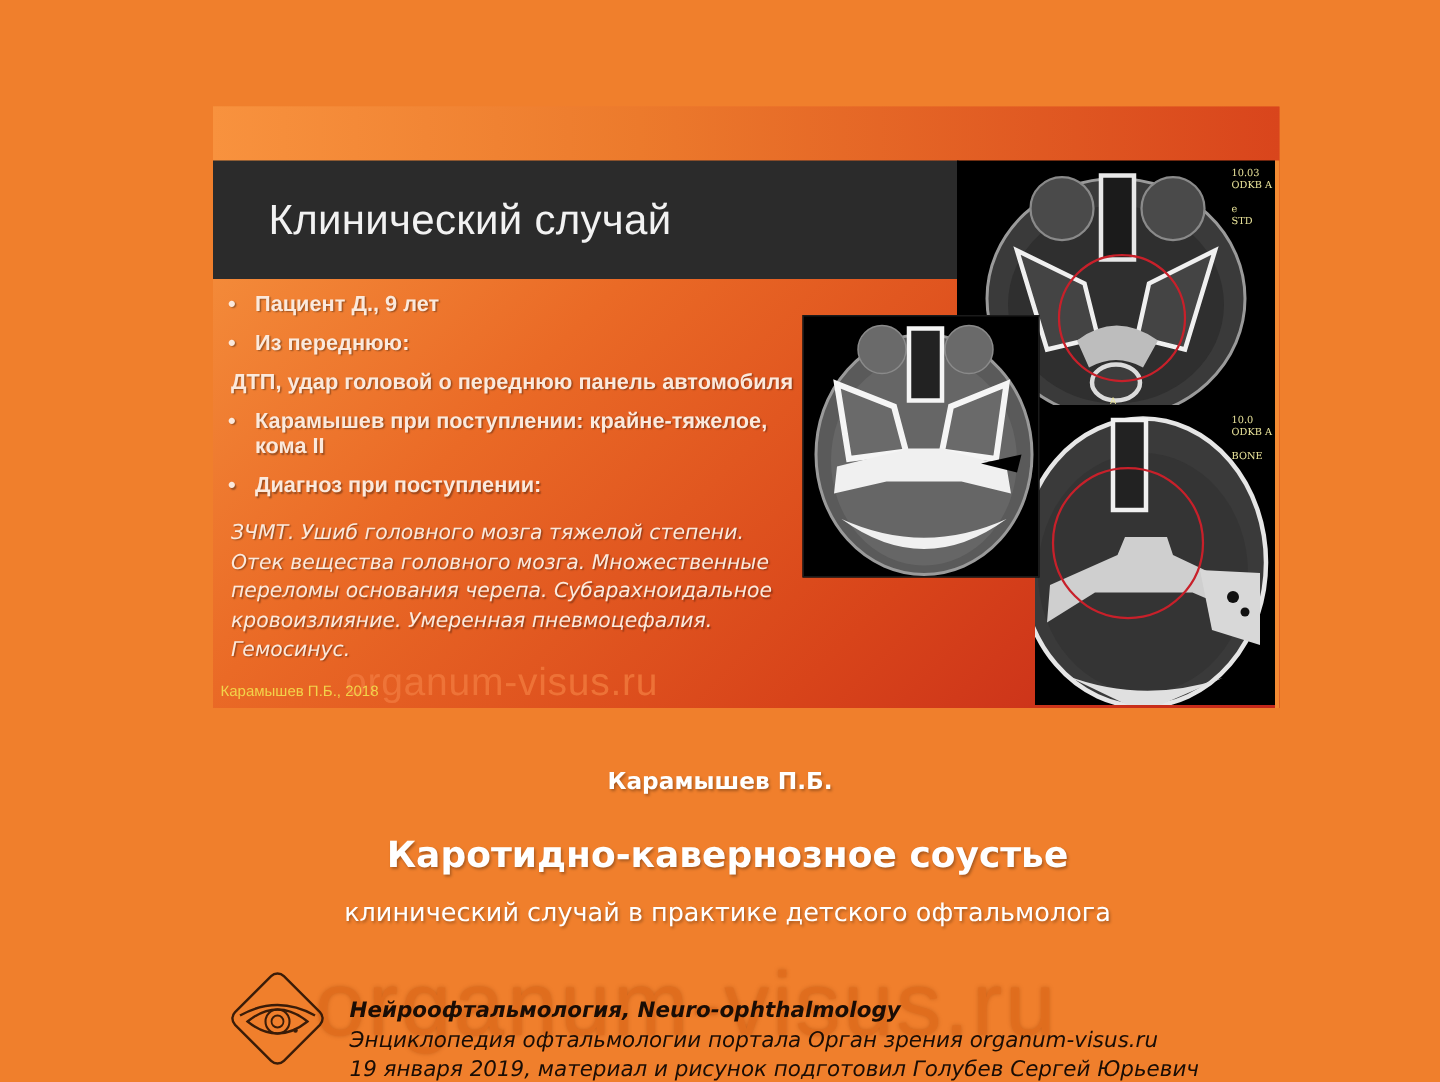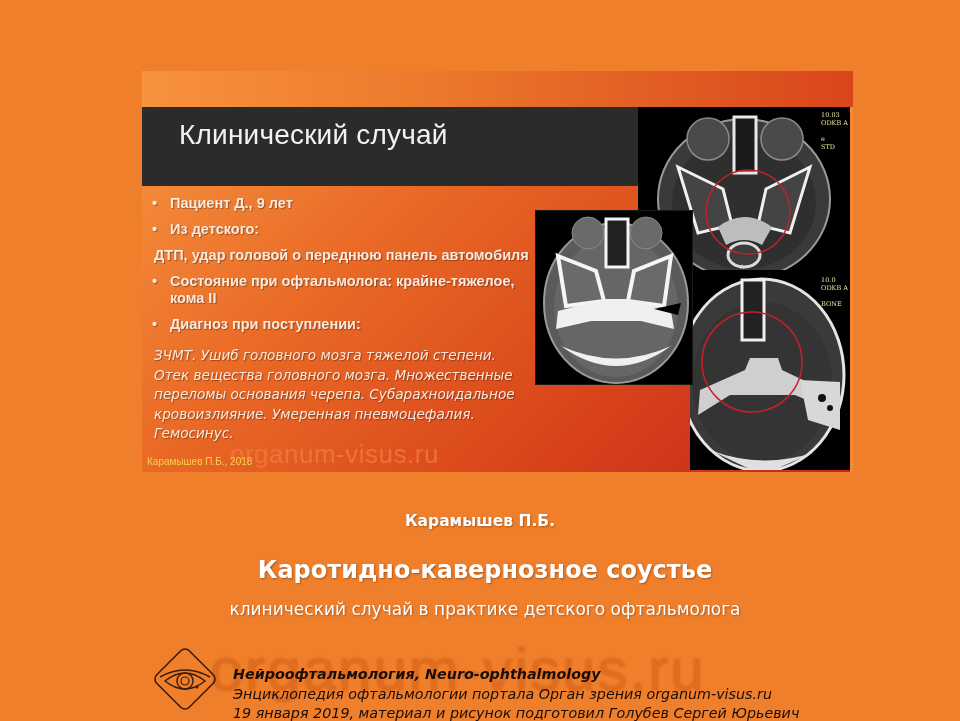--- a/index.html
+++ b/index.html
@@ -15,21 +15,21 @@
   }
   .slide-topband {
     position:absolute; left:0; top:0; width:711px; height:36px;
     background:linear-gradient(90deg,#f8923e 0%,#ec7a2c 40%,#d9451c 100%);
   }
   .slide-header {
     position:absolute; left:0; top:36px; width:497px; height:79px;
     background:#2b2b2b;
   }
   .slide-title {
-    position:absolute; left:37px; top:48px;
+    position:absolute; left:37px; top:60px;
     color:#f2f2f2; font-family:"Liberation Sans", sans-serif;
     font-size:28px; letter-spacing:0.2px;
   }
   .bullets {
     position:absolute; left:10px; top:124px; width:380px;
     color:#fbe9dc; font-family:"Liberation Sans", sans-serif; font-weight:bold;
     font-size:14.5px; line-height:17px;
     text-shadow:1px 1px 1px rgba(0,0,0,0.35);
   }
   .bullet { display:flex; margin-bottom:9px; }
@@ -100,26 +100,26 @@
   <div class="slide-header"></div>
   <div class="slide-title">Клинический случай</div>
 
   <div class="bullets">
     <div class="bullet">
       <span class="dot">•</span>
       <span>Пациент Д., 9 лет</span>
     </div>
     <div class="bullet">
       <span class="dot">•</span>
-      <span>Из детского:</span>
+      <span>Из переднюю:</span>
     </div>
     <div class="plain">ДТП, удар головой о переднюю панель автомобиля</div>
     <div class="bullet">
       <span class="dot">•</span>
-      <span>Состояние при офтальмолога: крайне-тяжелое, кома II</span>
+      <span>Карамышев при поступлении: крайне-тяжелое, кома II</span>
     </div>
     <div class="bullet">
       <span class="dot">•</span>
       <span>Диагноз при поступлении:</span>
     </div>
   </div>
 
   <div class="diagnosis">ЗЧМТ. Ушиб головного мозга тяжелой степени. Отек вещества головного мозга. Множественные переломы основания черепа. Субарахноидальное кровоизлияние. Умеренная пневмоцефалия. Гемосинус.</div>
 
   <div class="slide-watermark">organum-visus.ru</div>

